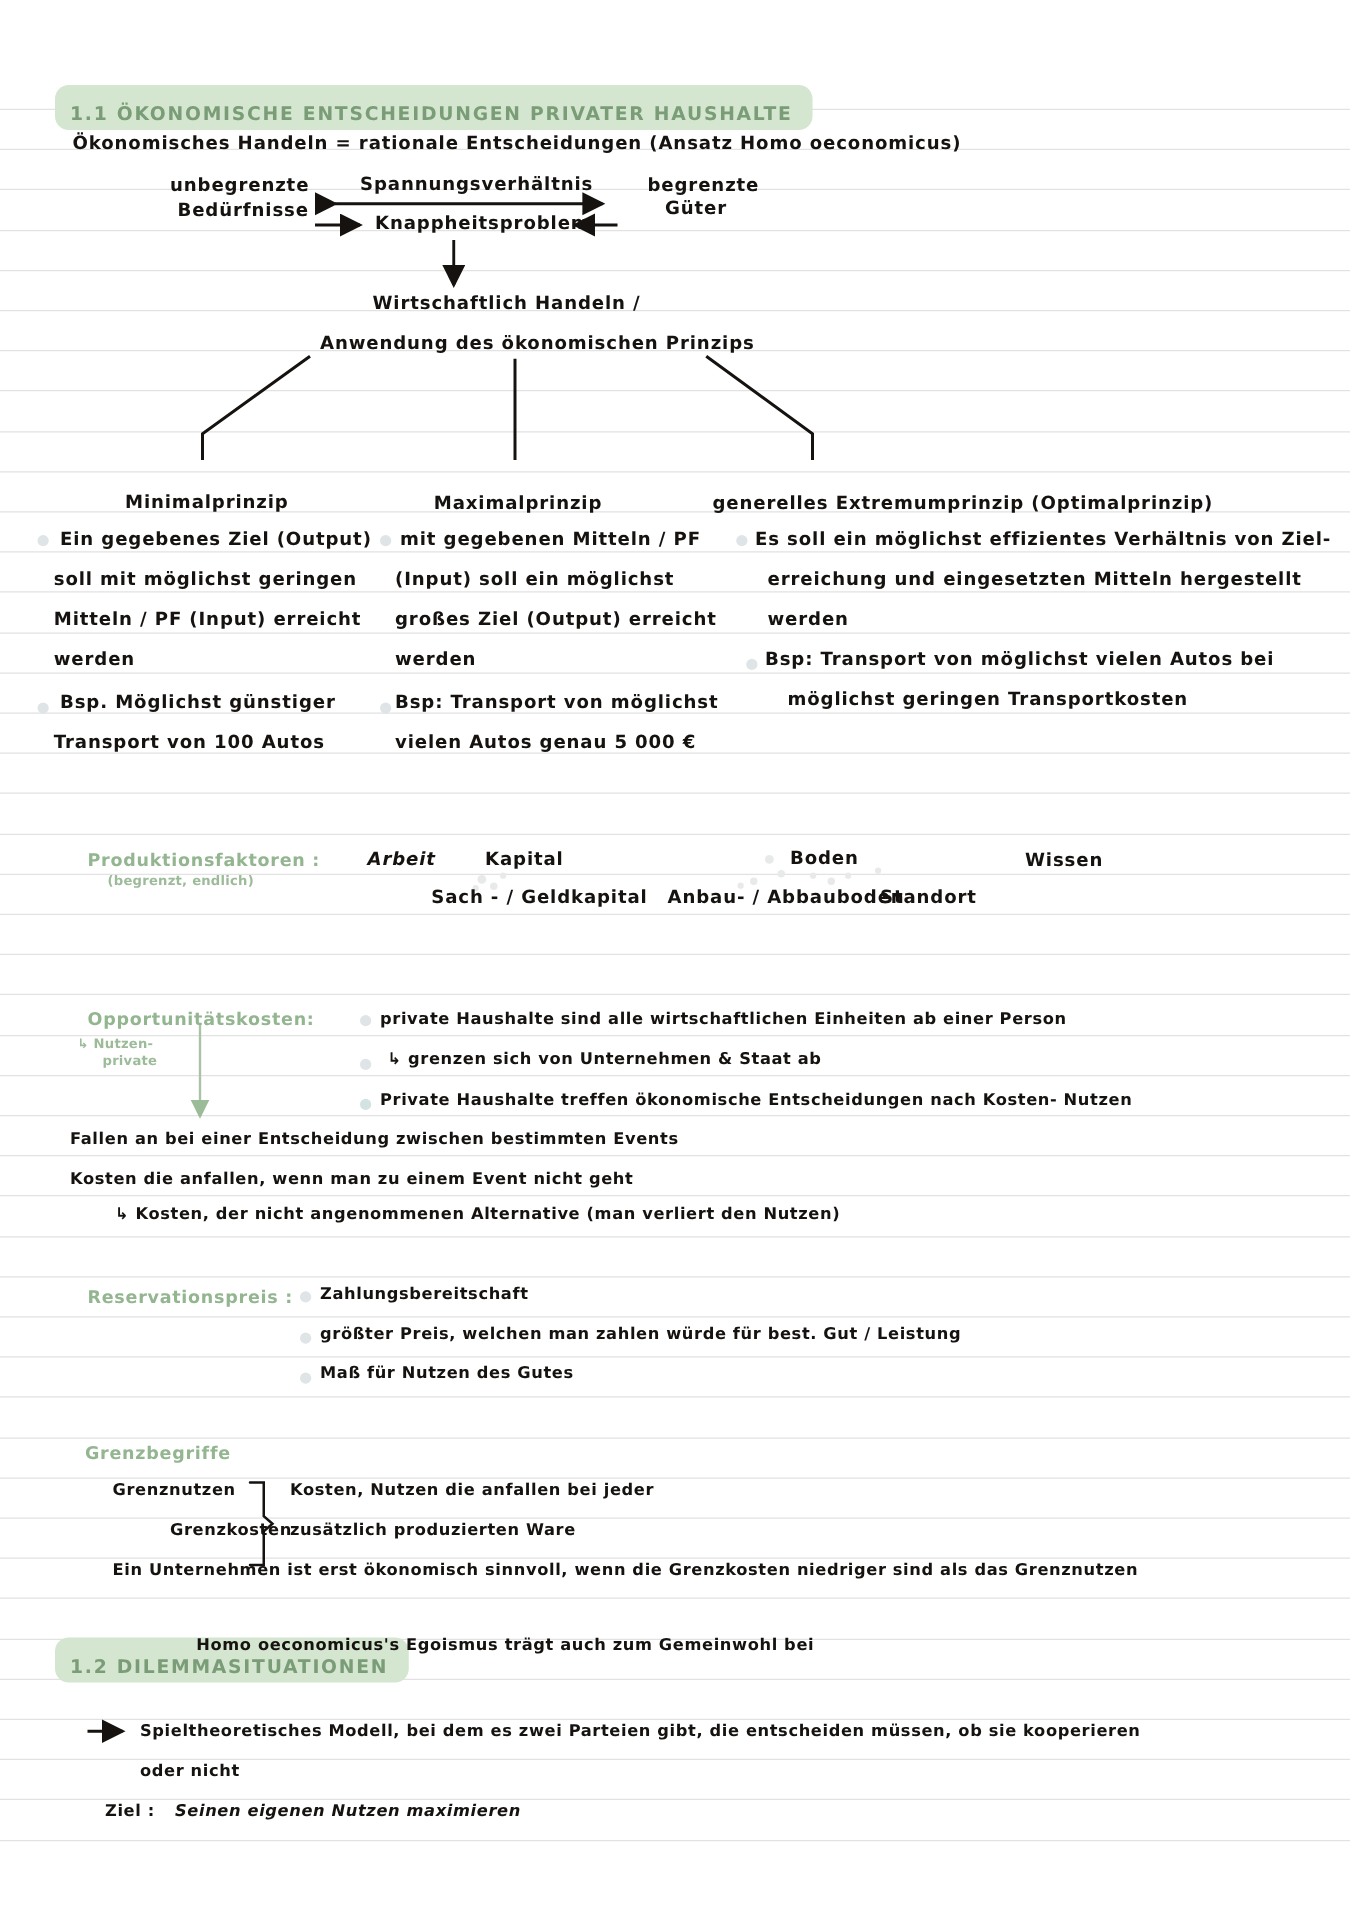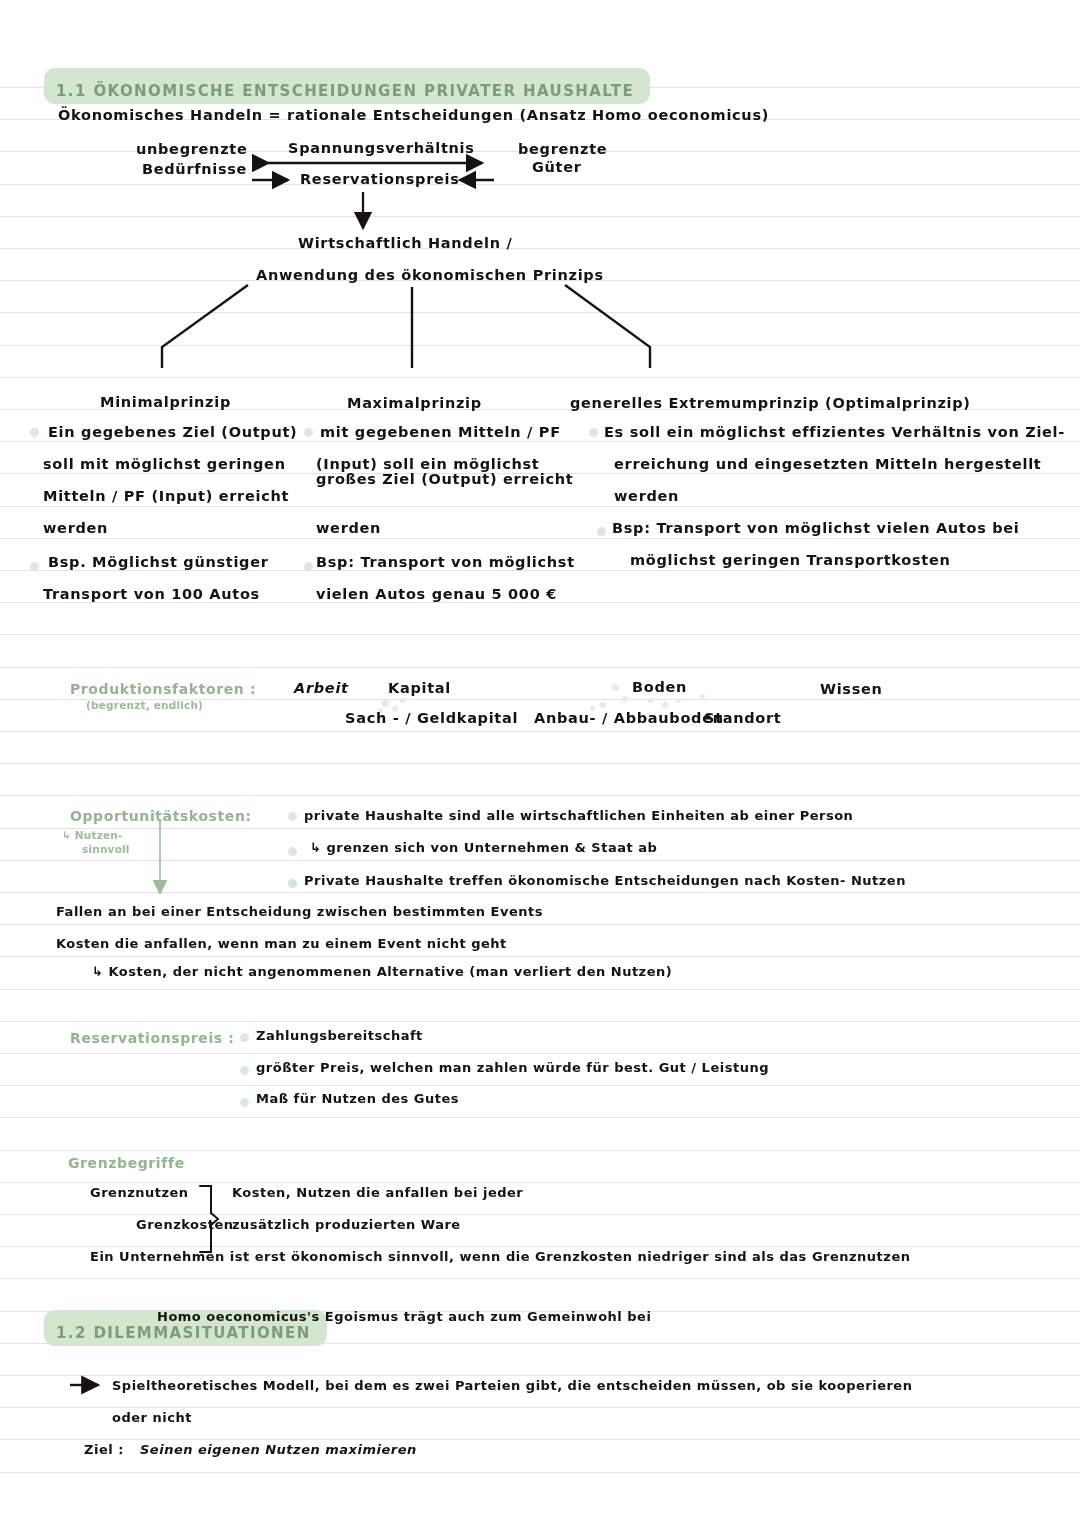--- a/index.html
+++ b/index.html
@@ -166,21 +166,21 @@
   </g>
 </svg>
 
 <div class="sec-head" style="left:44px;top:68px;">1.1  ÖKONOMISCHE ENTSCHEIDUNGEN PRIVATER HAUSHALTE</div>
 
 <div class="hw" style="left:58px;top:108px;">Ökonomisches Handeln = rationale Entscheidungen   (Ansatz Homo oeconomicus)</div>
 
 <div class="hw" style="left:136px;top:142px;">unbegrenzte</div>
 <div class="hw" style="left:142px;top:162px;">Bedürfnisse</div>
 <div class="hw" style="left:288px;top:141px;">Spannungsverhältnis</div>
-<div class="hw" style="left:300px;top:172px;">Reservationspreis</div>
+<div class="hw" style="left:300px;top:172px;">Knappheitsproblem</div>
 <div class="hw" style="left:518px;top:142px;">begrenzte</div>
 <div class="hw" style="left:532px;top:160px;">Güter</div>
 <div class="hw" style="left:298px;top:236px;">Wirtschaftlich Handeln /</div>
 <div class="hw" style="left:256px;top:268px;">Anwendung des ökonomischen Prinzips</div>
 
 <div class="hw" style="left:100px;top:395px;">Minimalprinzip</div>
 <div class="hw" style="left:347px;top:396px;">Maximalprinzip</div>
 <div class="hw" style="left:570px;top:396px;">generelles Extremumprinzip (Optimalprinzip)</div>
 
 <div class="bullet" style="left:30px;top:428px;"></div>
@@ -188,21 +188,21 @@
 <div class="hw" style="left:43px;top:457px;">soll mit möglichst geringen</div>
 <div class="hw" style="left:43px;top:489px;">Mitteln / PF (Input) erreicht</div>
 <div class="hw" style="left:43px;top:521px;">werden</div>
 <div class="bullet" style="left:30px;top:562px;"></div>
 <div class="hw" style="left:48px;top:555px;">Bsp. Möglichst günstiger</div>
 <div class="hw" style="left:43px;top:587px;">Transport von 100 Autos</div>
 
 <div class="bullet" style="left:304px;top:428px;"></div>
 <div class="hw" style="left:320px;top:425px;">mit gegebenen Mitteln / PF</div>
 <div class="hw" style="left:316px;top:457px;">(Input) soll ein möglichst</div>
-<div class="hw" style="left:316px;top:472px;">großes Ziel (Output) erreicht</div>
+<div class="hw" style="left:316px;top:489px;">großes Ziel (Output) erreicht</div>
 <div class="hw" style="left:316px;top:521px;">werden</div>
 <div class="bullet" style="left:304px;top:562px;"></div>
 <div class="hw" style="left:316px;top:555px;">Bsp: Transport von möglichst</div>
 <div class="hw" style="left:316px;top:587px;">vielen Autos genau 5 000 €</div>
 
 <div class="bullet" style="left:589px;top:428px;"></div>
 <div class="hw" style="left:604px;top:425px;">Es soll ein möglichst effizientes Verhältnis von Ziel-</div>
 <div class="hw" style="left:614px;top:457px;">erreichung und eingesetzten Mitteln hergestellt</div>
 <div class="hw" style="left:614px;top:489px;">werden</div>
 <div class="bullet" style="left:597px;top:527px;"></div>
@@ -231,21 +231,21 @@
     <div class="dot" style="left: 600px; top: 702px; width: 6px; height: 6px;"></div>
     <div class="dot" style="left: 648px; top: 698px; width: 5px; height: 5px;"></div>
     <div class="dot" style="left: 662px; top: 702px; width: 6px; height: 6px;"></div>
     <div class="dot" style="left: 676px; top: 698px; width: 5px; height: 5px;"></div>
     <div class="dot" style="left: 590px; top: 706px; width: 5px; height: 5px;"></div>
     <div class="dot" style="left: 700px; top: 694px; width: 5px; height: 5px;"></div>
   </div>
 
 <div class="greenlabel" style="left:70px;top:808px;">Opportunitätskosten:</div>
 <div class="greenlabel tiny" style="left:62px;top:829px;">↳ Nutzen-</div>
-<div class="greenlabel tiny" style="left:82px;top:843px;">sinnvoll</div>
+<div class="greenlabel tiny" style="left:82px;top:843px;">private</div>
 
 <div class="bullet" style="left:288px;top:812px;"></div>
 <div class="hw sm" style="left:304px;top:809px;">private Haushalte sind alle wirtschaftlichen Einheiten ab einer Person</div>
 <div class="bullet" style="left:288px;top:847px;"></div>
 <div class="hw sm" style="left:310px;top:841px;">↳ grenzen sich von Unternehmen &amp; Staat ab</div>
 <div class="bullet teal" style="left:288px;top:879px;"></div>
 <div class="hw sm" style="left:304px;top:874px;">Private Haushalte treffen ökonomische Entscheidungen nach Kosten- Nutzen</div>
 
 <div class="hw sm" style="left:56px;top:905px;">Fallen an bei einer Entscheidung zwischen bestimmten Events</div>
 <div class="hw sm" style="left:56px;top:937px;">Kosten die anfallen, wenn man zu einem Event nicht geht</div>

